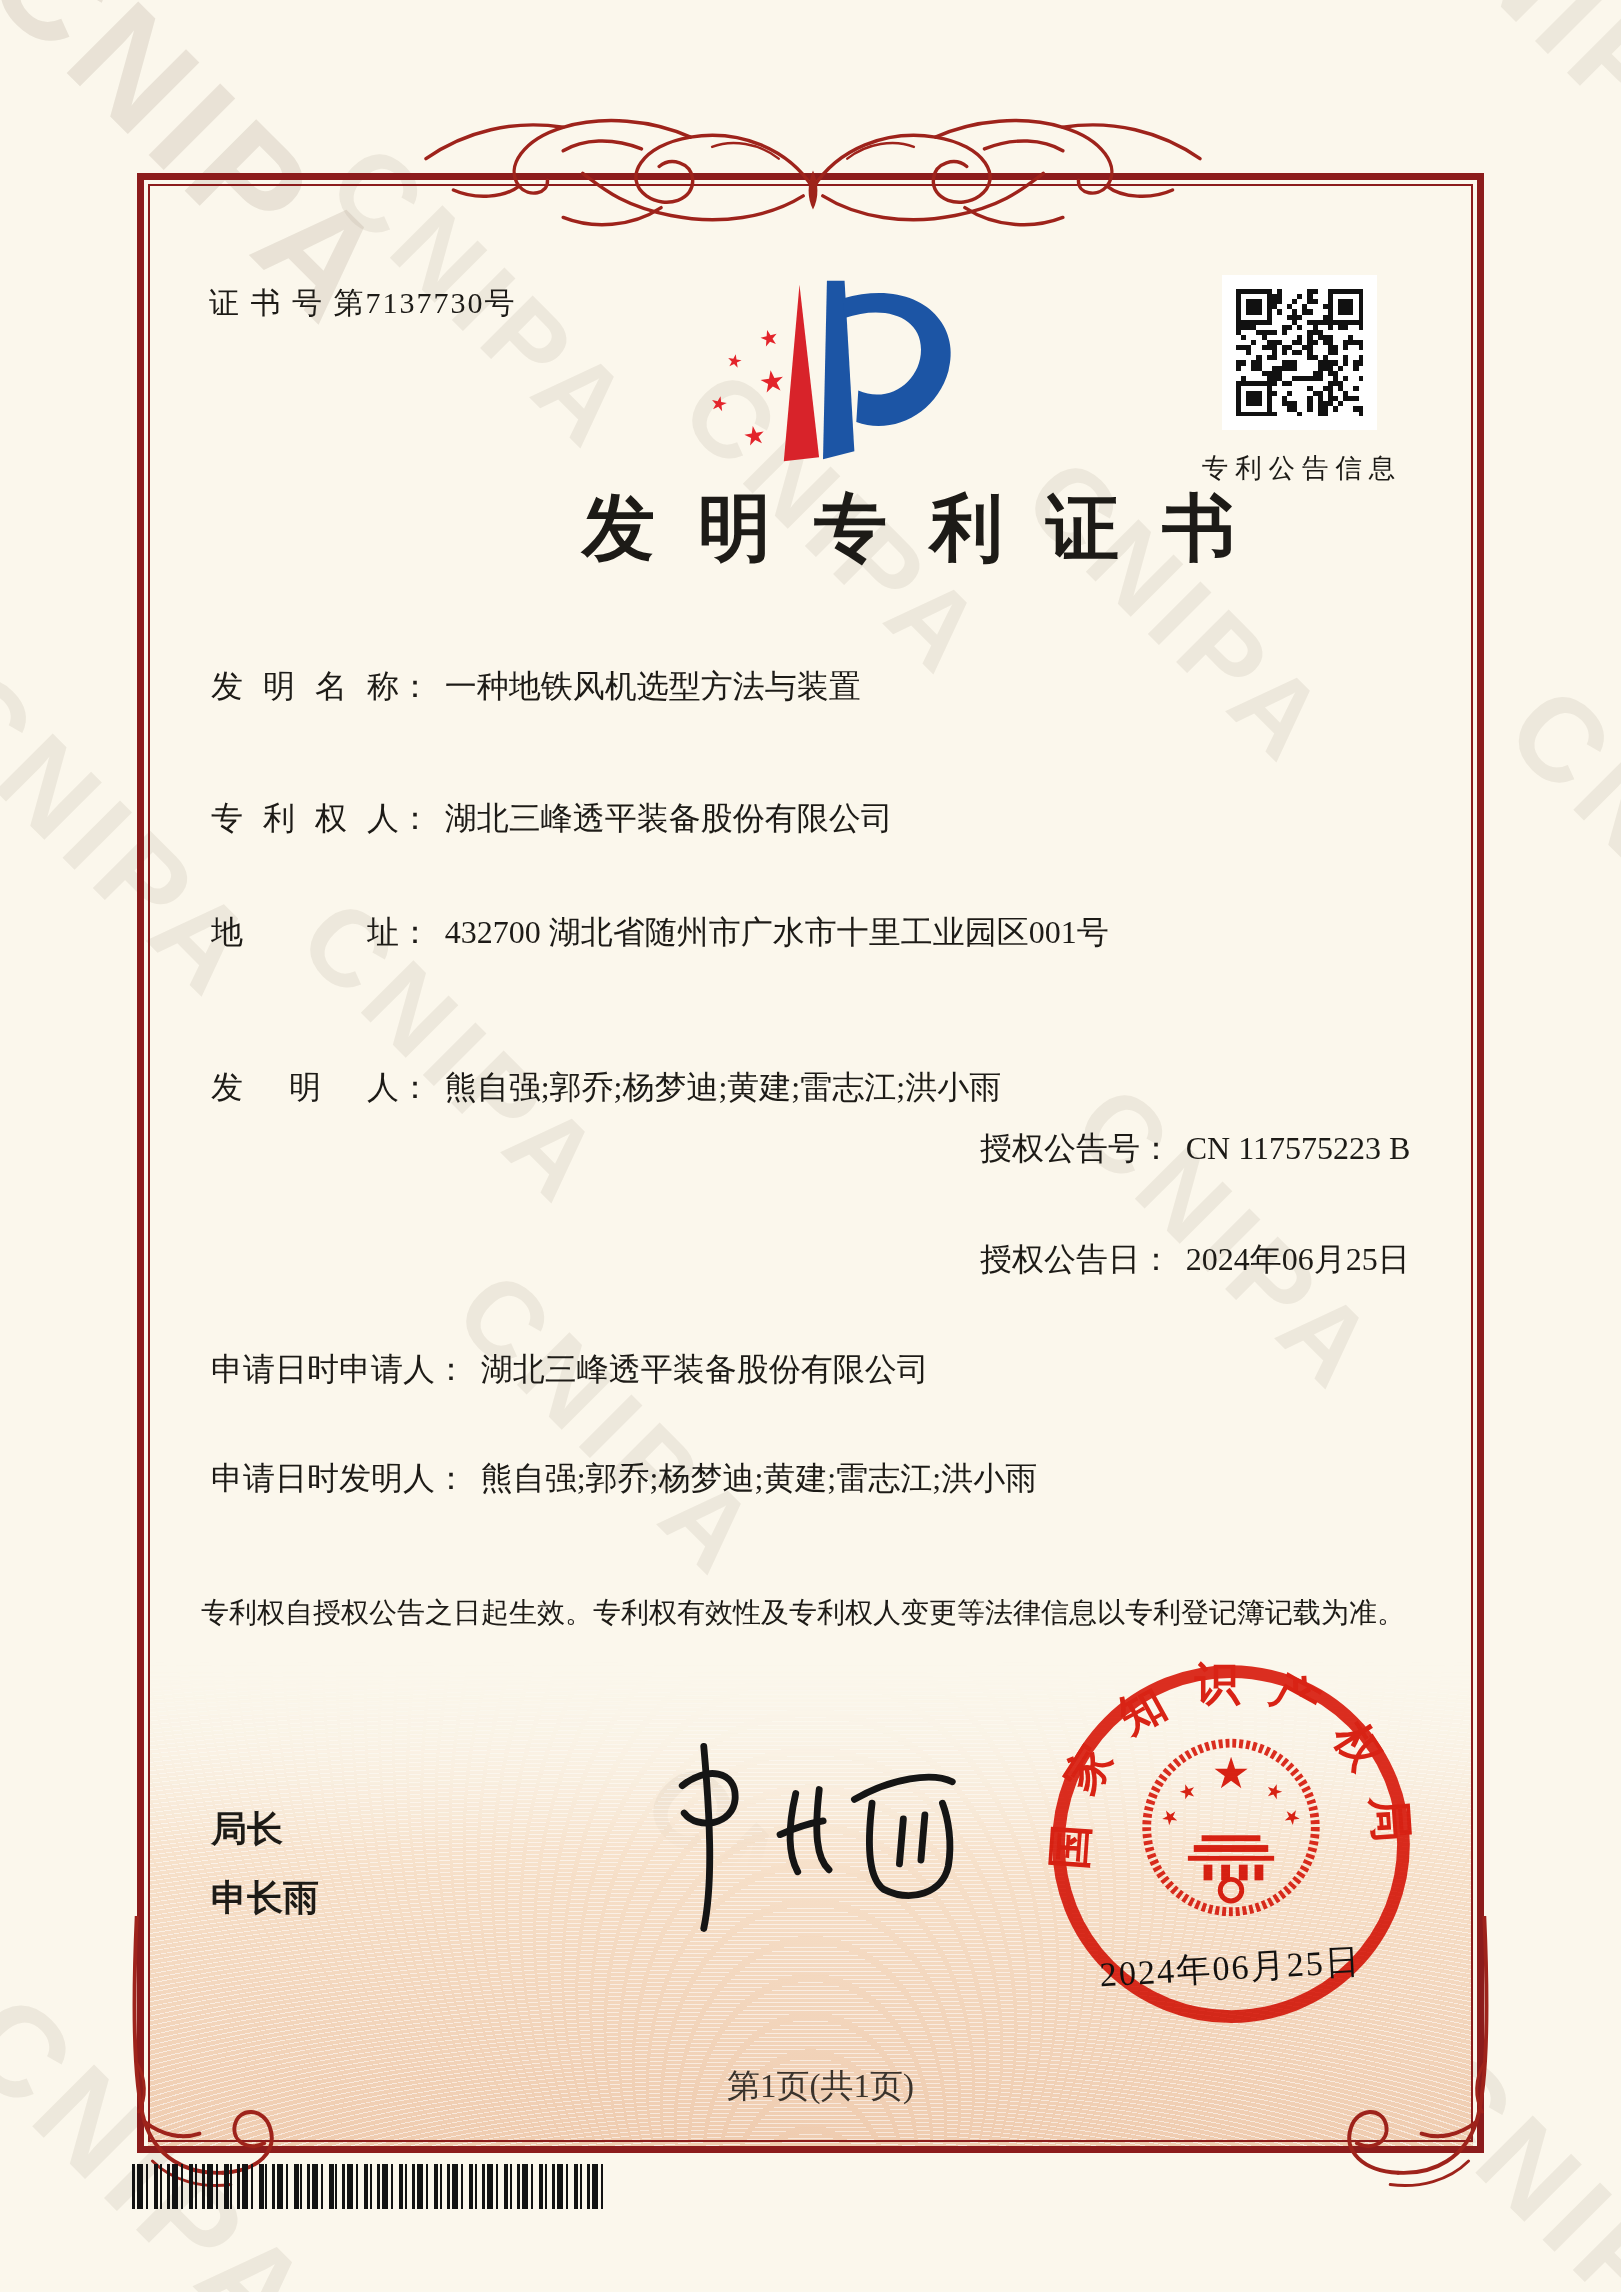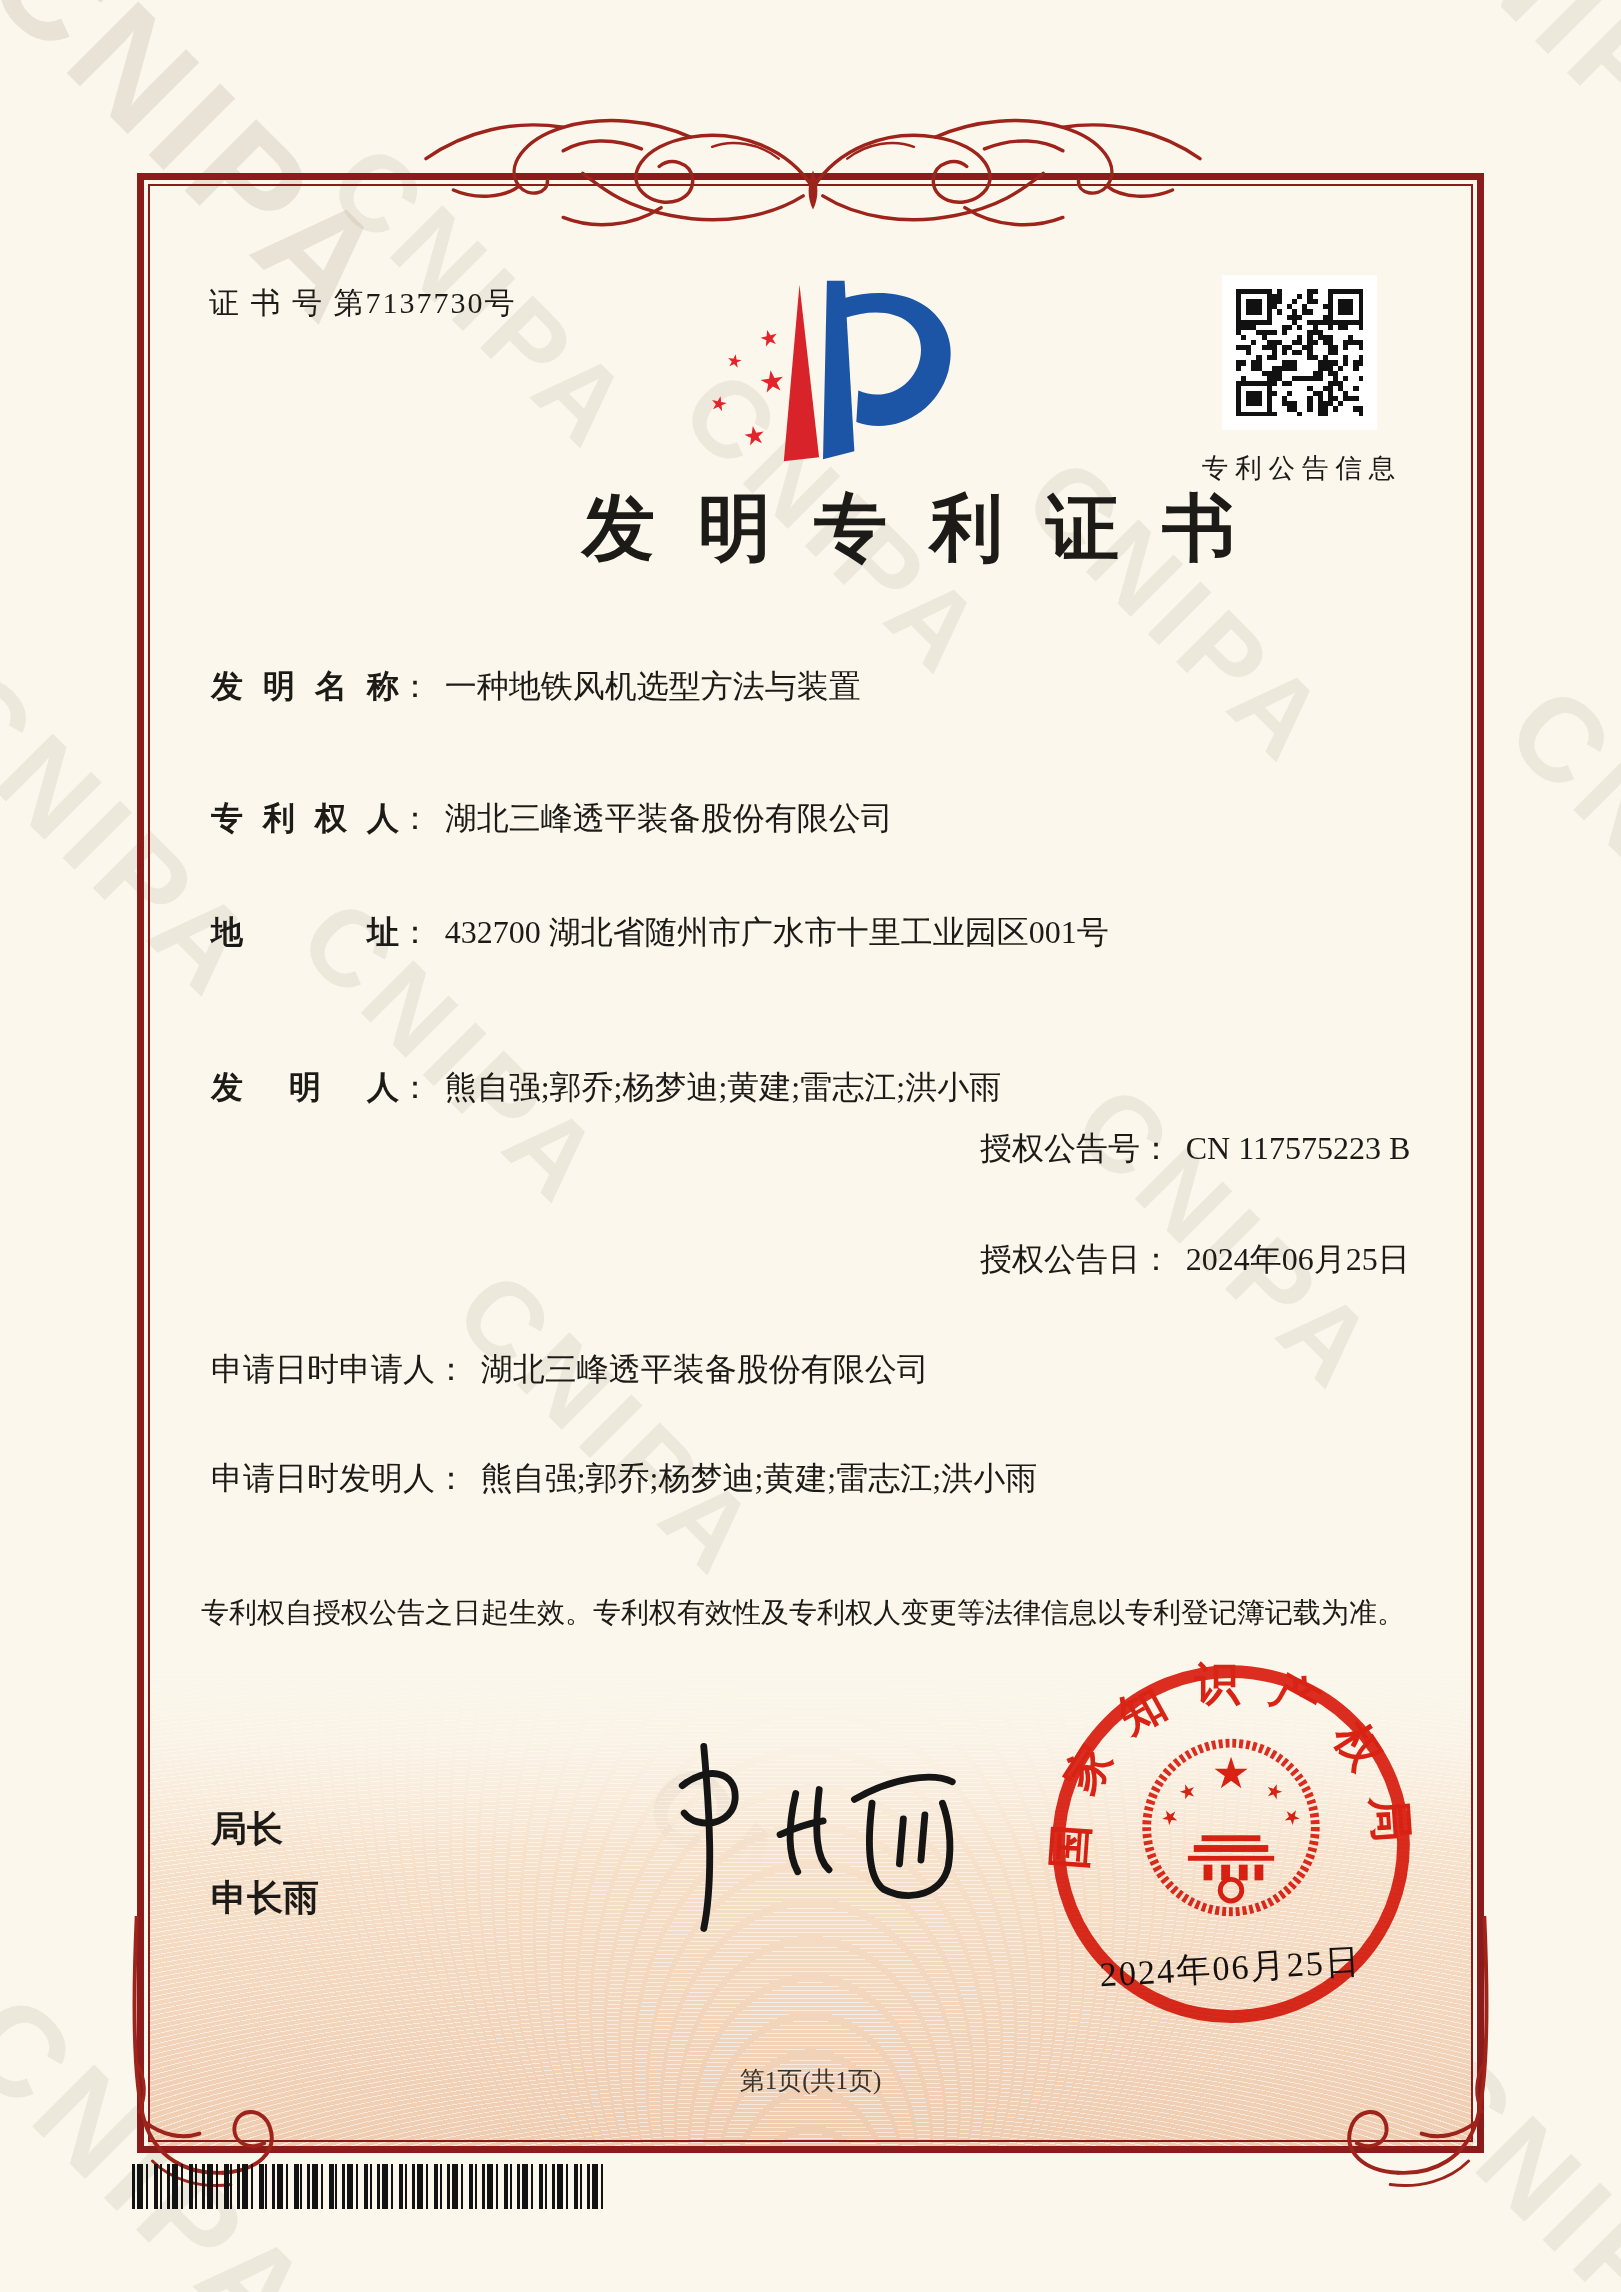--- a/index.html
+++ b/index.html
@@ -32,32 +32,32 @@
   .deco{position:absolute; z-index:3;}
   .cert-no{position:absolute; left:209px; top:283px; font-size:30px; letter-spacing:2px; z-index:4;}
   .qr-back{position:absolute; left:1222px; top:275px; width:155px; height:155px; background:#fff; z-index:4;}
   .qr{position:absolute; inset:13.7px;}
   .qr-label{position:absolute; left:1198px; top:450px; width:208px; text-align:center;
     font-size:26.5px; letter-spacing:6.9px; z-index:4;}
   .title{position:absolute; left:137px; top:480px; width:1543px; text-align:center;
     font-size:73px; font-weight:700; letter-spacing:43px; text-indent:43px; z-index:4;}
   .row{position:absolute; left:211px; font-size:32px; z-index:4; white-space:nowrap;}
   .row .lab{display:inline-block; text-align:justify; text-align-last:justify; vertical-align:bottom;}
-  .w192{width:188px;font-weight:bold;}
+  .w192{width:188px;}
   .row .colon{margin-right:13.7px;}
   .rcol{left:980px;}
   .legal{position:absolute; left:201px; top:1580px; width:1235px; z-index:4;
     font-size:28px; line-height:65px; white-space:nowrap;}
   .legal .l1{text-indent:56px;}
   .director{position:absolute; left:211px; font-family:"Liberation Sans","DejaVu Sans",sans-serif;
     font-weight:700; font-size:36px; z-index:4;}
   .sig{position:absolute; left:588px; top:1725px; z-index:4;}
   .sealwrap{position:absolute; left:1035px; top:1643px; z-index:5; mix-blend-mode:multiply;}
-  .footer{position:absolute; left:137px; top:2064px; width:1347px; text-align:center;
-    font-size:25px; color:#3a332c; z-index:4;}
+  .footer{position:absolute; left:147px; top:2064px; width:1347px; text-align:center;
+    font-size:33px; color:#3a332c; z-index:4;}
   .barcode{position:absolute; left:132px; top:2164px; width:476px; height:45px; z-index:4;
     background:repeating-linear-gradient(90deg,
       #121212 0 2.9px, transparent 2.9px 4.9px,
       #121212 4.9px 10.8px, transparent 10.8px 13.7px,
       #121212 13.7px 15.7px, transparent 15.7px 21.6px,
       #121212 21.6px 26.5px, transparent 26.5px 28px,
       #121212 28px 30px, transparent 30px 35px);
   }
 </style>
 </head>

